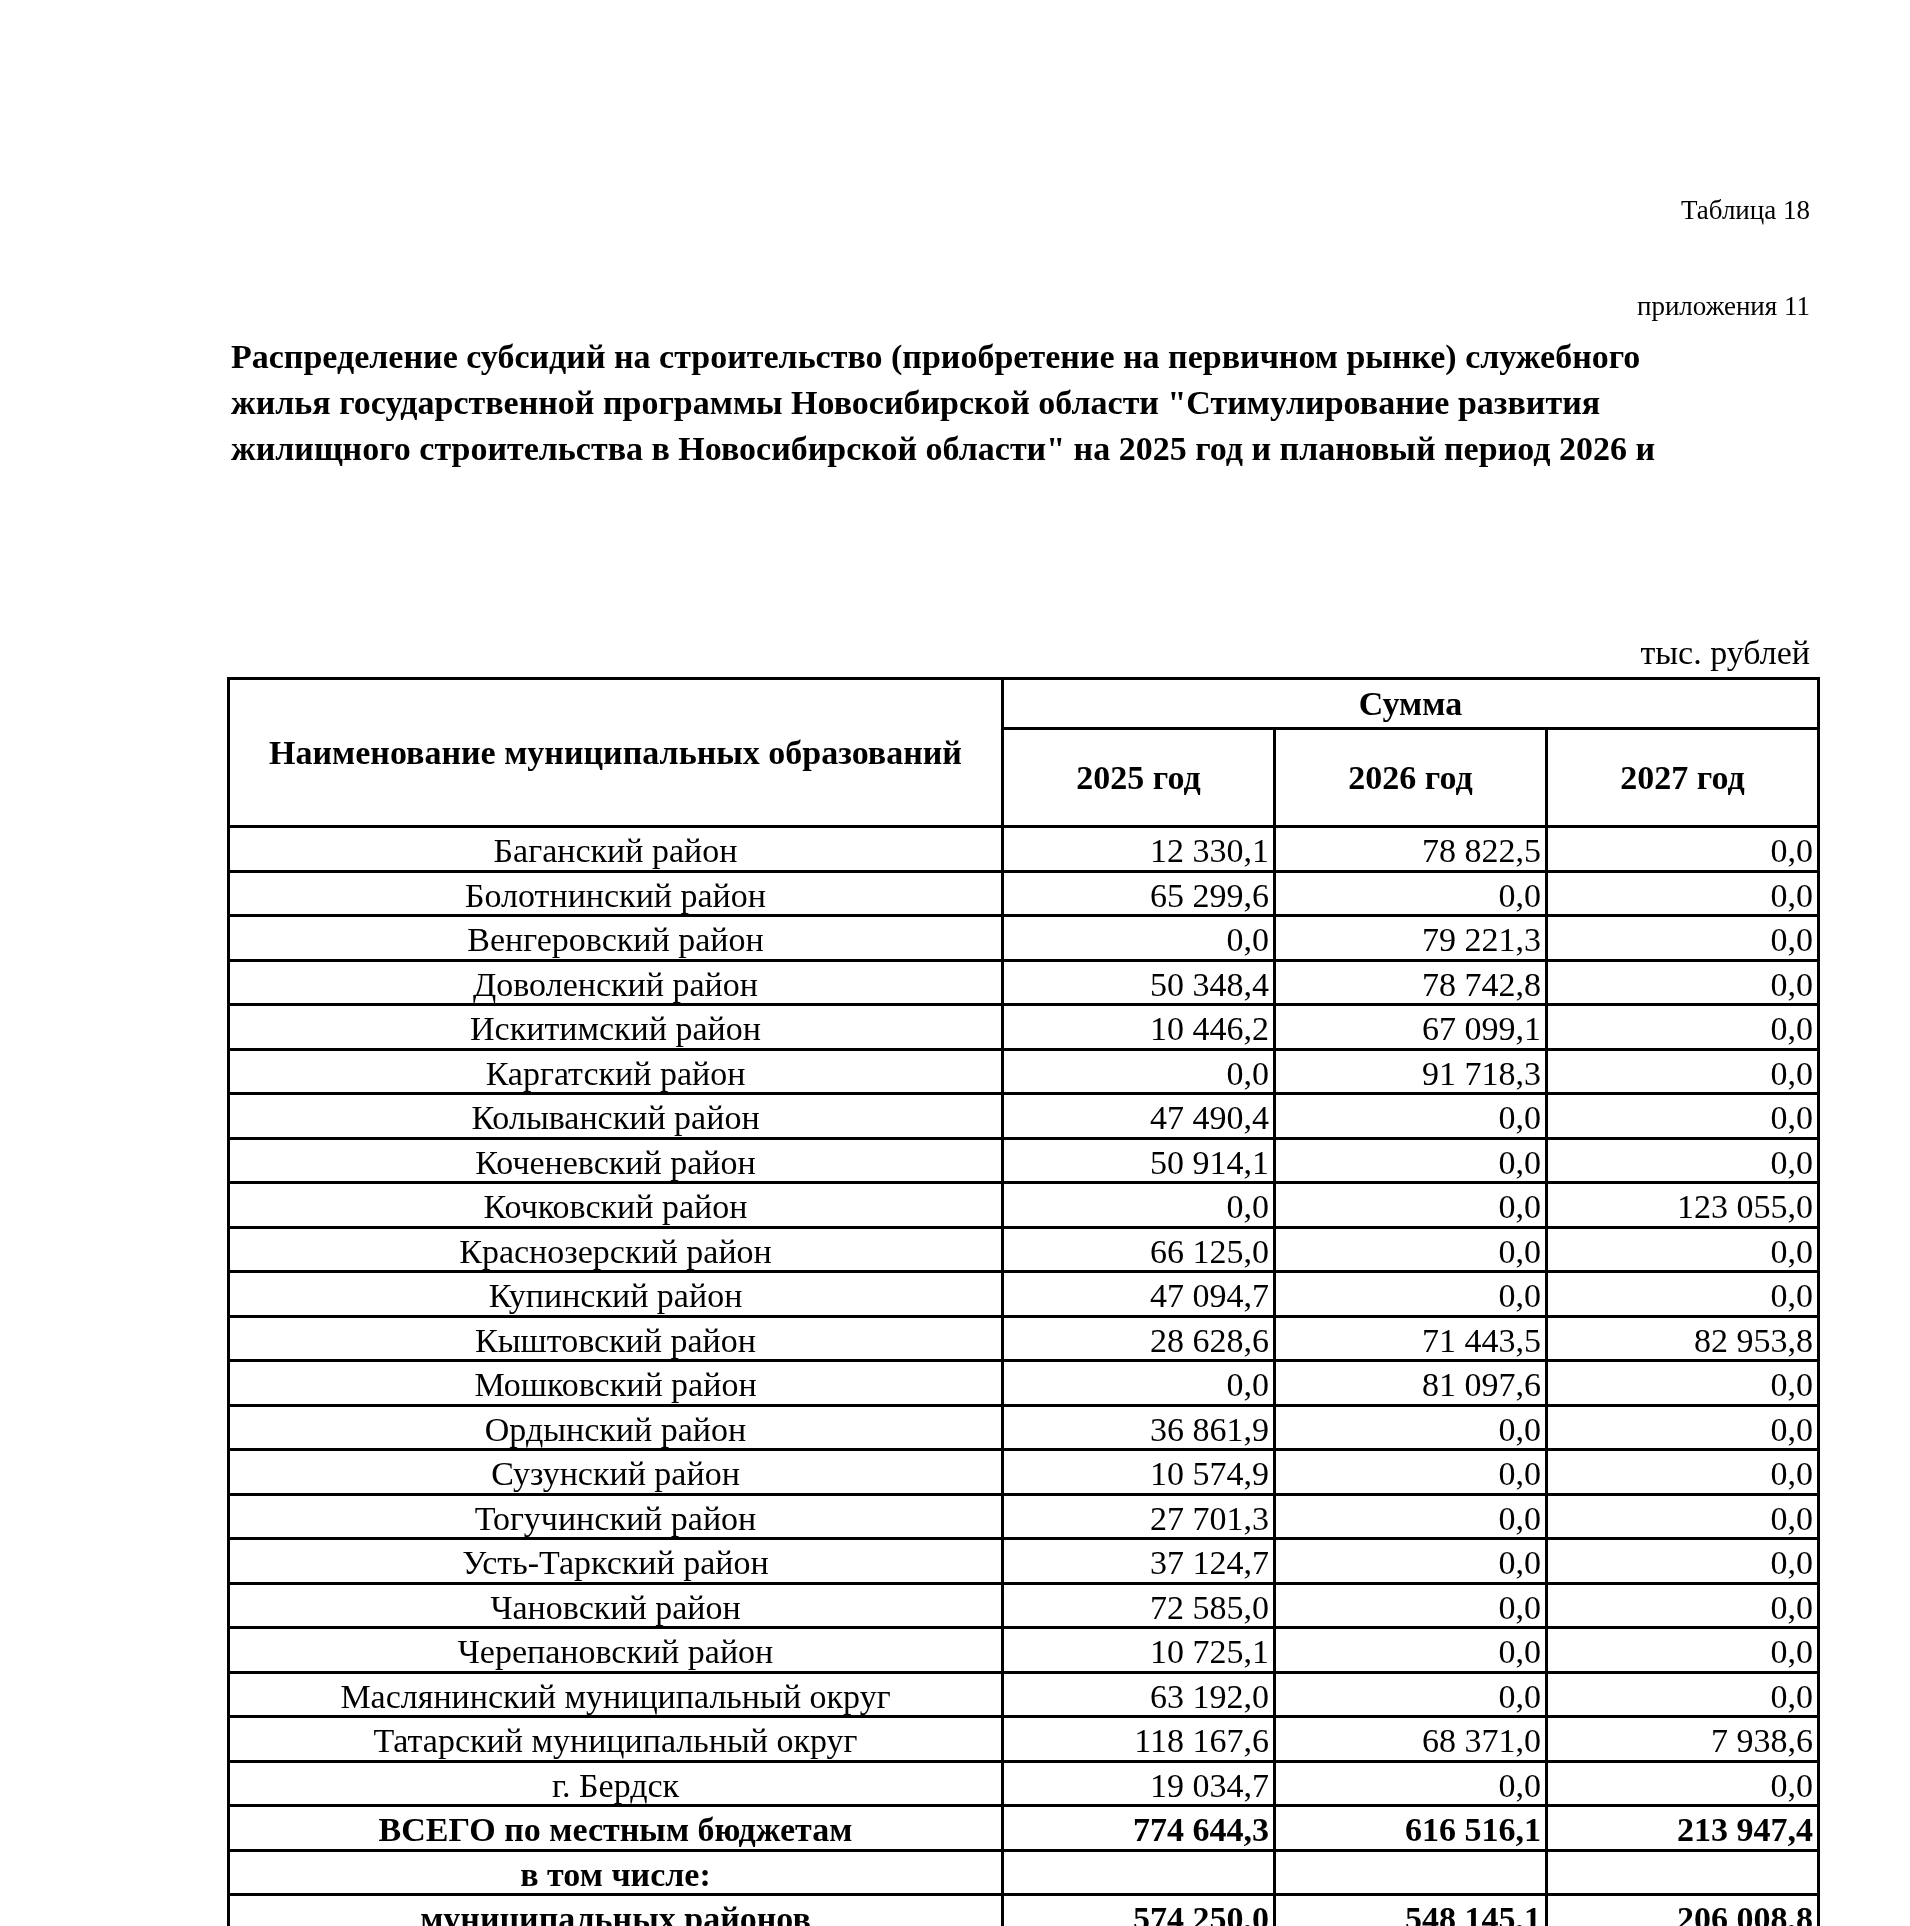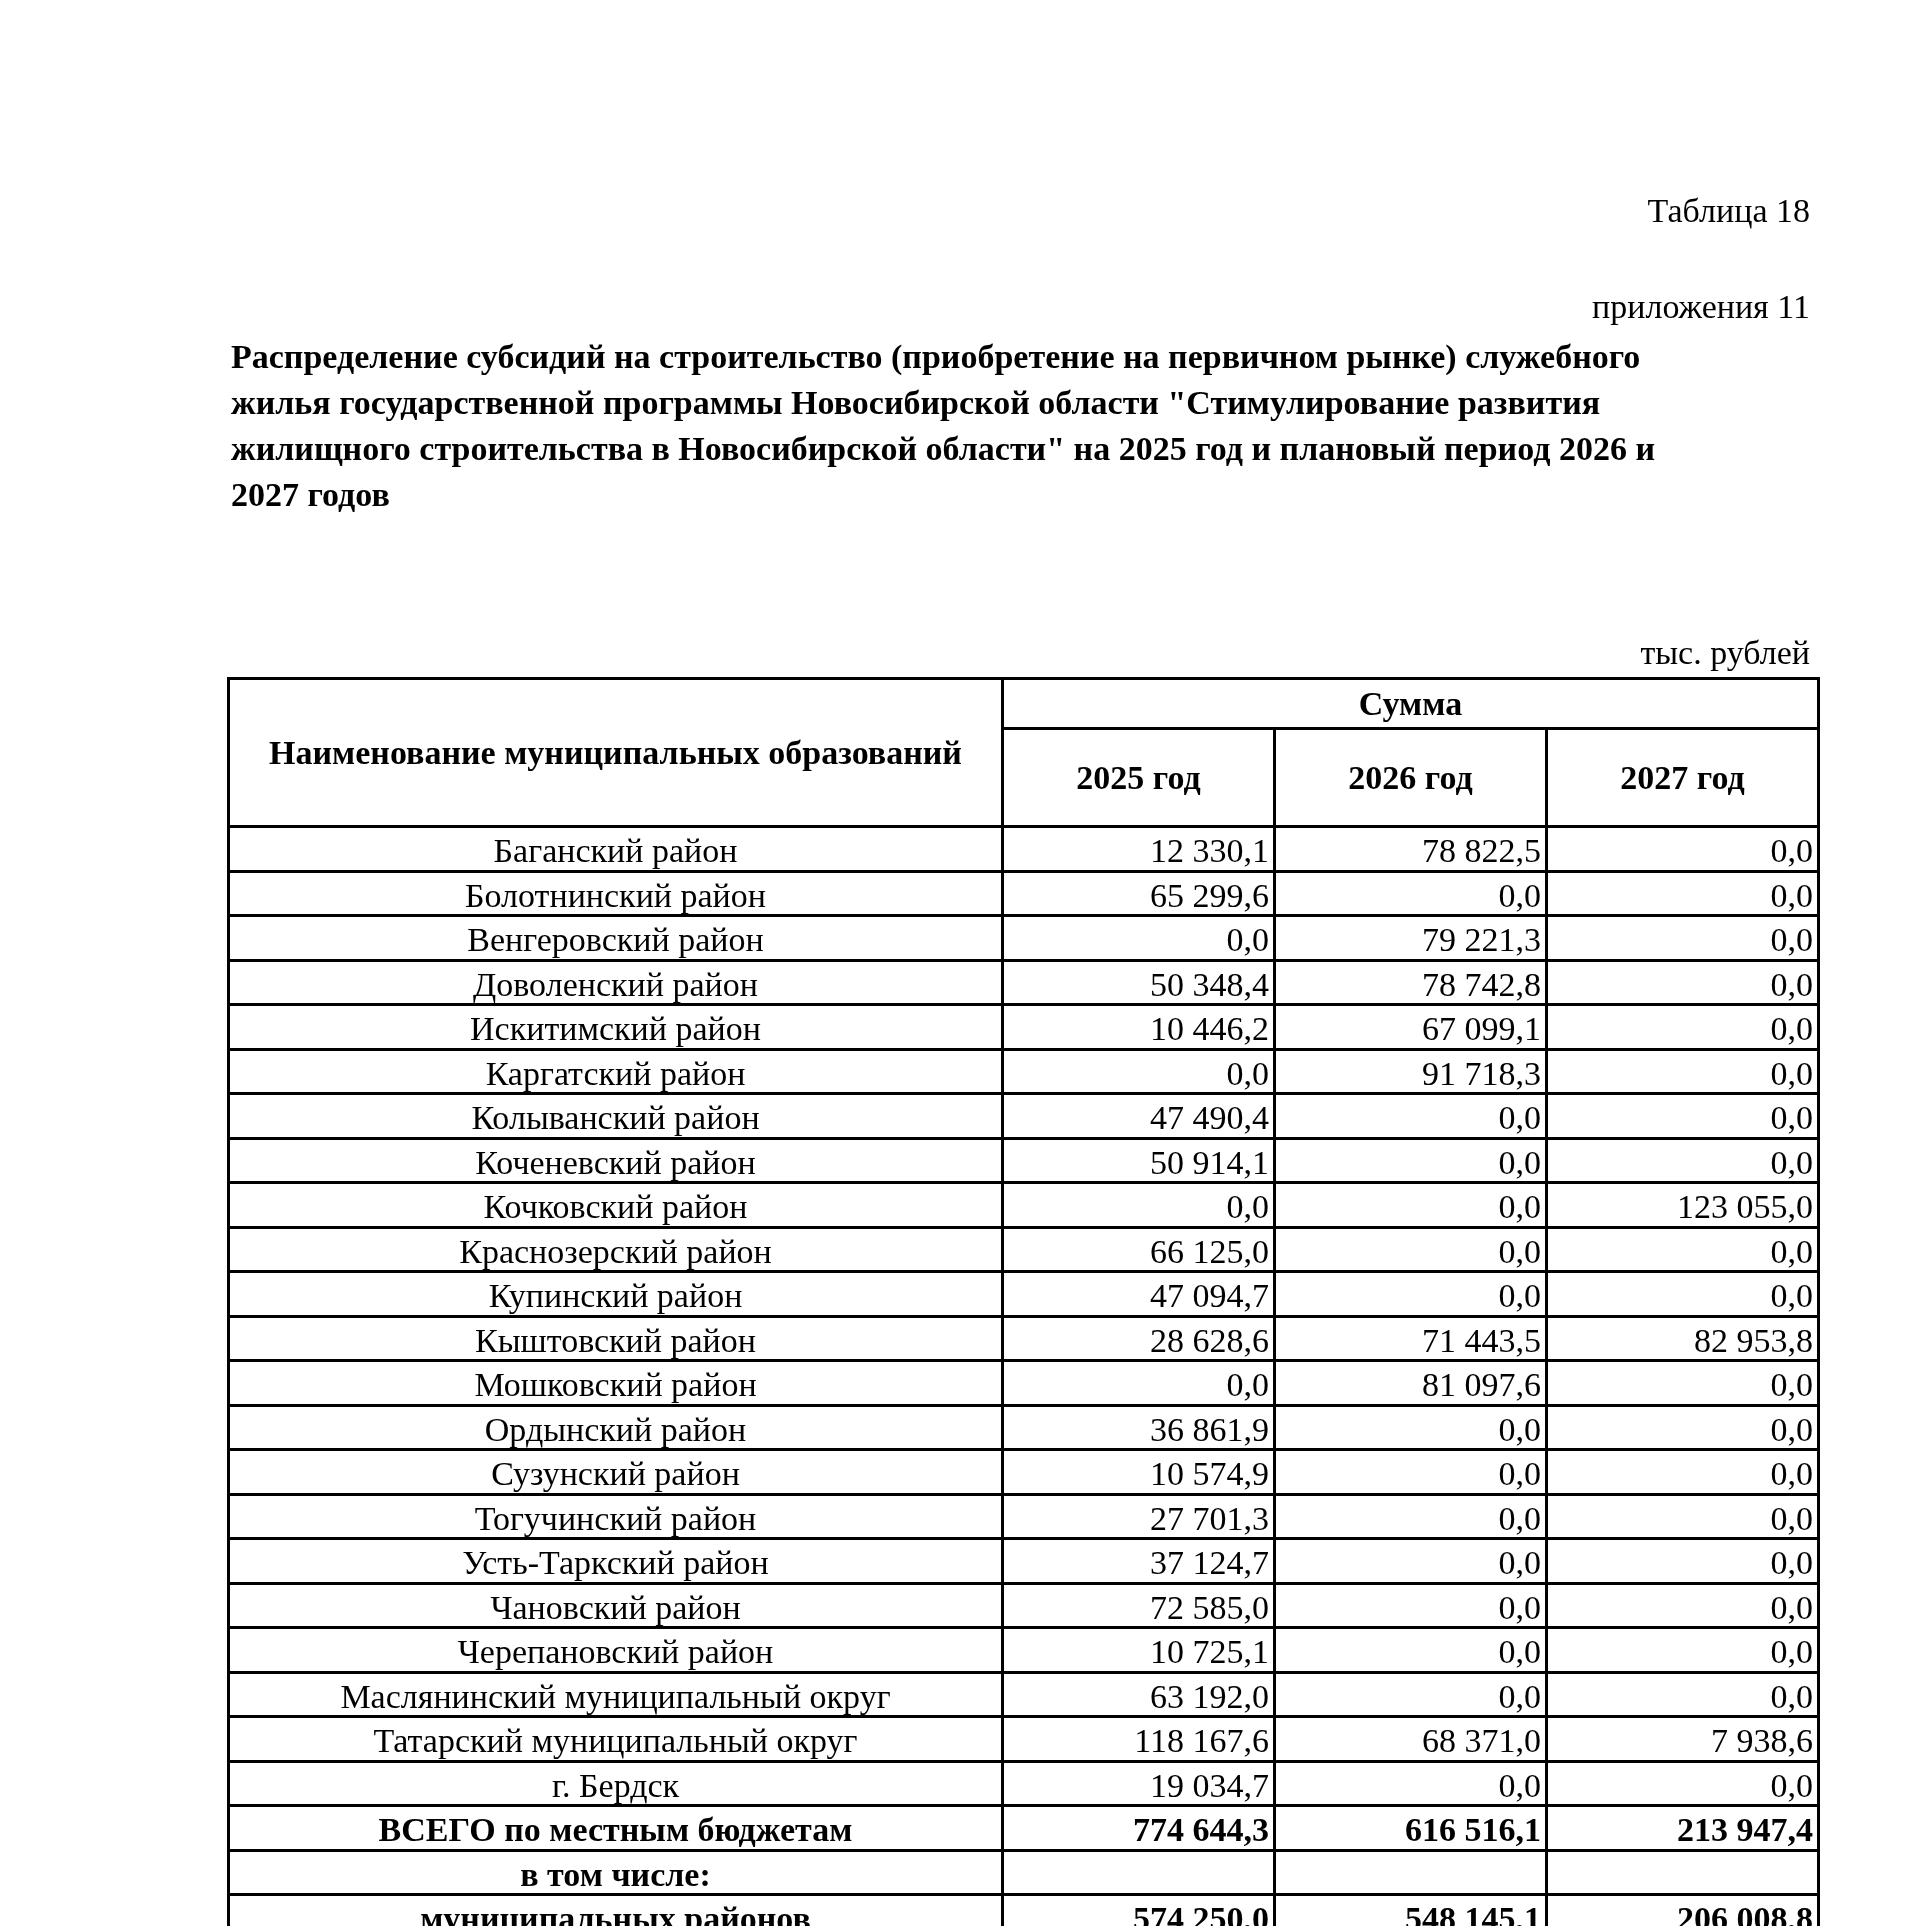--- a/index.html
+++ b/index.html
@@ -12,21 +12,21 @@
     height: 2702px;
     position: relative;
     overflow: hidden;
     font-family: "Liberation Serif", "DejaVu Serif", serif;
     color: #000000;
   }
   .top-right {
     position: absolute;
     right: 101px;
     text-align: left;
-    font-size: 34px;
+    font-size: 27px;
     line-height: 35px;
     white-space: nowrap;
   }
   #table-label { top: 193px; }
   #appendix-label { top: 246px; margin-top: 43px; }
 
   .title {
     position: absolute;
     left: 231px;
     width: 1448px;
@@ -81,21 +81,20 @@
 </head>
 <body>
 
 <div id="table-label" class="top-right">Таблица 18</div>
 <div id="appendix-label" class="top-right">приложения 11</div>
 
 <div class="title">
   <span>Распределение субсидий на строительство (приобретение на первичном рынке) служебного</span>
   <span>жилья государственной программы Новосибирской области "Стимулирование развития</span>
   <span>жилищного строительства в Новосибирской области" на 2025 год и плановый период 2026 и</span>
-  <span>2027 годов</span>
 </div>
 
 <div class="units">тыс. рублей</div>
 
 <table class="grid">
   <colgroup>
     <col class="c-name">
     <col class="c-val">
     <col class="c-val">
     <col class="c-val">

